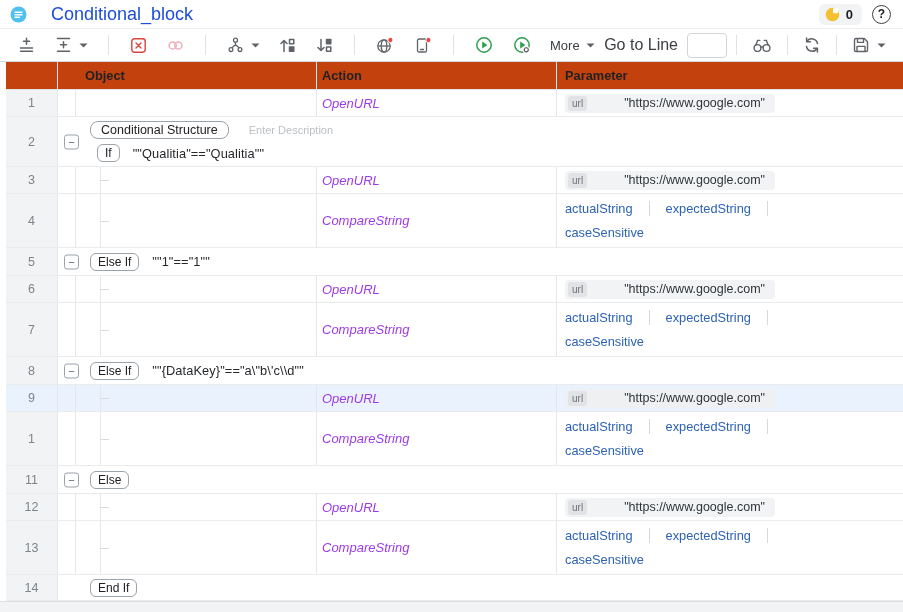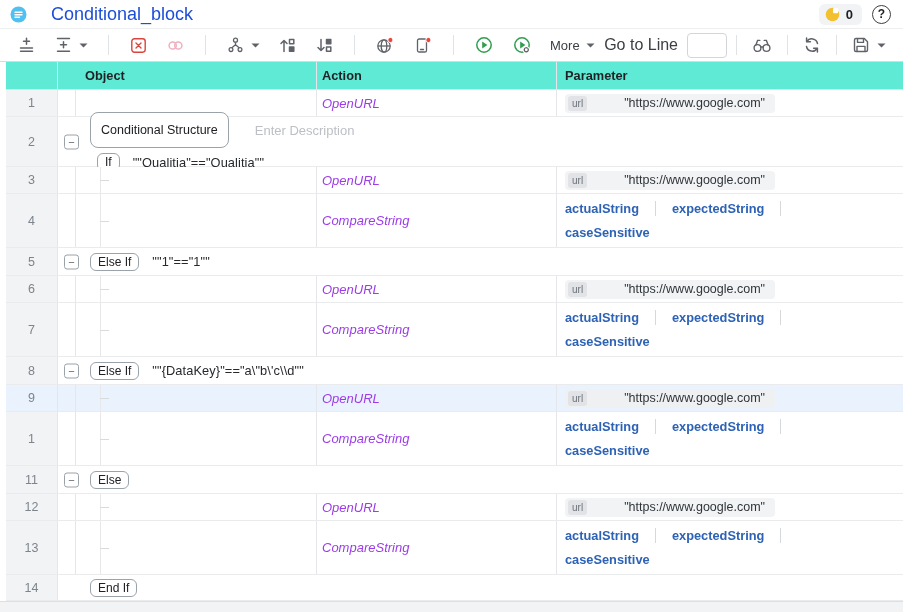--- a/index.html
+++ b/index.html
@@ -24,21 +24,21 @@
   .tb-btn .tb-ic{display:flex;align-items:center;}
   .tb-btn .tb-caret{display:flex;align-items:center;margin-left:1px;}
   .tb-div{width:1px;height:20px;background:#e0e3e6;margin:0 7px;display:inline-block;}
   .tb-rt{margin-left:auto;display:flex;align-items:center;}
   .goto-lbl{font-size:16px;color:#3c4043;margin-right:9px;}
   .goto-input{width:40px;height:25px;border:1px solid #d2d5d9;border-radius:4px;outline:none;padding:0 5px;font-size:13px;color:#202124;}
   .tb-right-icons{display:flex;align-items:center;gap:2px;margin-left:2px;}
 
   
   .grid{margin-left:6px;}
-  .ghead{display:flex;height:28px;background:#5eead4;border-bottom:1px solid #e0e3e6;align-items:stretch;}
+  .ghead{display:flex;height:28px;background:#c2410c;border-bottom:1px solid #e0e3e6;align-items:stretch;}
   .ghead .gc{display:flex;align-items:center;border-right:1px solid #e4e6e9;font-size:12.8px;font-weight:700;color:#1f2224;}
   .gc1{width:52px;}
   .gc2{width:259px;padding-left:27px;}
   .gc3{width:240px;padding-left:5px;}
   .gc4{width:346px;padding-left:8px;border-right:none !important;}
 
   .row{display:flex;border-bottom:1px solid #e9ebed;background:#fff;position:relative;}
   .row.h1{height:27px;}
   .row.tall{height:54px;}
   .row.block-start{height:50px;}
@@ -56,33 +56,33 @@
   .guide{position:absolute;left:24px;top:0;bottom:0;border-left:1px solid #e6e8ea;}
   .tick{position:absolute;left:24px;top:50%;width:9px;border-top:1px solid #d8dbde;}
 
   .action-link{font-size:13px;color:#9d3be8;cursor:pointer;}
 
   .urlwrap{display:inline-flex;align-items:center;background:#f1f3f4;border-radius:4px;padding:2px 10px 2px 3px;cursor:pointer;gap:30px;}
   .row.sel .urlwrap{background:#eef0f2;}
   .urltag{background:#e1e3e6;border-radius:3px;font-size:10px;color:#6e737a;padding:1px 4px;line-height:1.3;}
   .urlval{font-size:12.5px;color:#303439;margin-left:7px;white-space:nowrap;}
 
-  .args{display:flex;flex-wrap:wrap;align-items:center;width:262px;row-gap:9px;font-weight:bold;}
+  .args{display:flex;flex-wrap:wrap;align-items:center;width:262px;row-gap:9px;}
   .arg{font-size:12.8px;color:#2d62b5;cursor:pointer;}
   .argsep{height:15px;border-left:1px solid #d6d9dc;margin:0 16px;}
 
   .condbody{flex:1;display:flex;align-items:center;position:relative;padding-left:32px;}
   .bs-body{flex:1;display:flex;flex-direction:column;justify-content:center;gap:5px;position:relative;padding-left:32px;}
   .bs-line{display:flex;align-items:center;}
   .bs-line2{padding-left:7px;}
   .collapse{position:absolute;left:6px;top:50%;transform:translateY(-50%);width:15px;height:15px;border:1px solid #9aa2aa;border-radius:3px;background:#fff;color:#5f6368;font-size:11px;line-height:1;display:flex;align-items:center;justify-content:center;padding:0;cursor:pointer;}
   .chip{border:1px solid #9aa2aa;border-radius:6px;background:#fff;padding:1px 7px;font-size:12px;color:#202124;cursor:pointer;white-space:nowrap;display:inline-block;}
-  .chip.big{border-radius:8px;padding:10px 10px;font-size:12.5px;}
+  .chip.big{border-radius:8px;padding:1px 10px;font-size:12.5px;}
   .condtext{margin-left:13px;font-size:12.8px;color:#26282b;cursor:text;letter-spacing:.1px;}
-  .desc-ph{margin-left:26px;font-size:13px;color:#bcc0c5;cursor:text;}
+  .desc-ph{margin-left:20px;font-size:11px;color:#bcc0c5;cursor:text;}
 
   .footer{height:11px;background:#f1f3f4;border-top:1px solid #dddfe2;}
 </style>
 </head>
 <body>
 
 <div class="titlebar">
   <span class="tc-icon">
       <svg width="17" height="17" viewBox="0 0 17 17">
         <circle cx="8.5" cy="8.5" r="8" fill="#4fc0ef"></circle>

